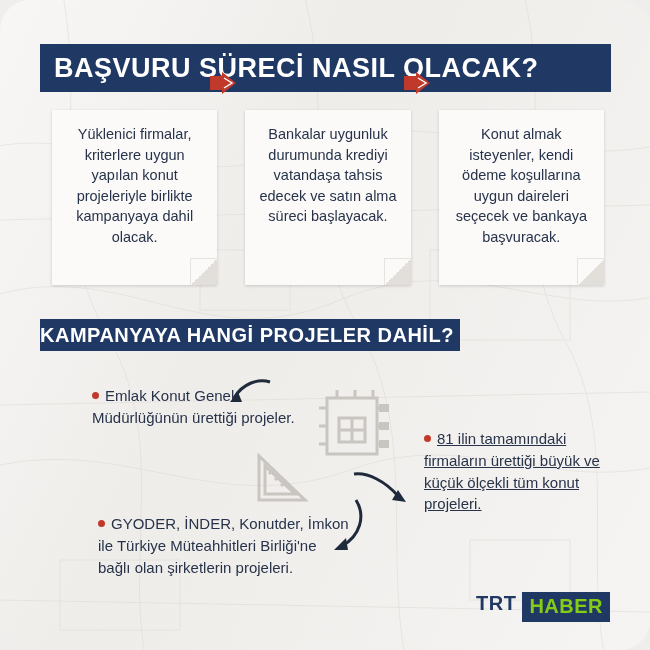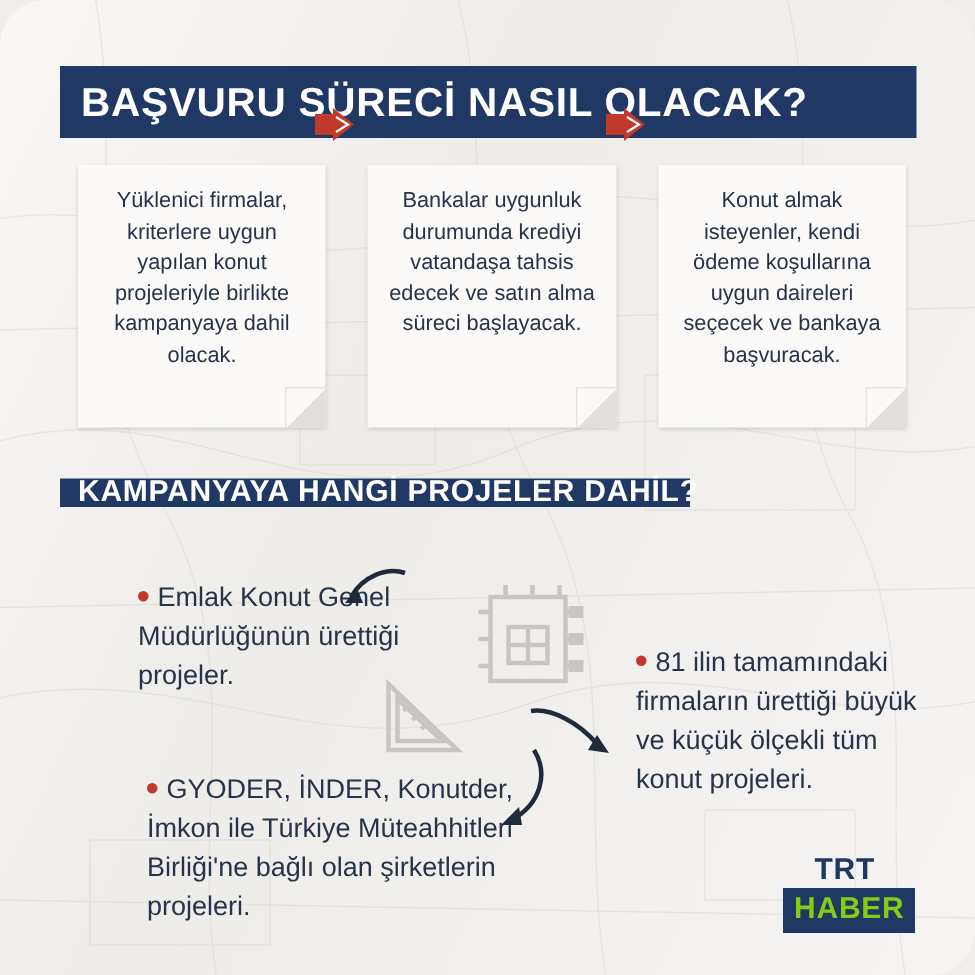--- a/index.html
+++ b/index.html
@@ -50,22 +50,22 @@
     top: 44px;
     width: 571px;
     height: 48px;
     padding-left: 14px;
   }
   #banner-main .banner-text { font-size: 27px; }
   #banner-sub {
     left: 40px;
     top: 319px;
     width: 420px;
-    height: 19px;
-    padding-left: 12px;
+    height: 32px;
+    padding-left: 0;
   }
   #banner-sub .banner-text { font-size: 20px; }
 
   
   .cards {
     position: absolute;
     left: 52px;
     top: 110px;
     width: 552px;
     height: 175px;
@@ -100,57 +100,56 @@
     height: 22px;
     top: 72px;
   }
   #arrow-1 { left: 210px; }
   #arrow-2 { left: 404px; }
 
   
   .bullet-block {
     position: absolute;
     color: #27334a;
-    font-size: 18px;
+    font-size: 15px;
     line-height: 1.45;
   }
   .bullet-block .dot {
     display: inline-block;
     width: 7px;
     height: 7px;
     border-radius: 50%;
     background: #c0392b;
     margin-right: 6px;
     vertical-align: middle;
     position: relative;
     top: -2px;
   }
   #bullet-emlak { left: 92px; top: 385px; width: 210px; }
   #bullet-gyoder { left: 98px; top: 513px; width: 255px; }
-  #bullet-81il   { left: 424px; top: 428px; width: 200px; }
+  #bullet-81il   { left: 424px; top: 428px; width: 200px; text-decoration: underline; }
 
   
   .illus { position: absolute; }
   #illus-blueprint { left: 315px; top: 388px; }
   #illus-ruler { left: 255px; top: 450px; }
   #curve-arrow-top { left: 228px; top: 378px; }
   #curve-arrow-right { left: 352px; top: 470px; }
   #curve-arrow-bottom { left: 330px; top: 498px; }
 
   
   #logo {
     position: absolute;
     right: 40px;
     bottom: 28px;
     display: flex;
-    align-items: center;
+    align-items: flex-start;
     font-weight: bold;
     font-size: 20px;
     letter-spacing: .5px;
-    flex-direction: column;
   }
   #logo .trt {
     color: #1f3864;
     padding-right: 6px;
   }
   #logo .haber {
     background: #1f3864;
     color: #84cc16;
     padding: 3px 7px 4px 7px;
   }

